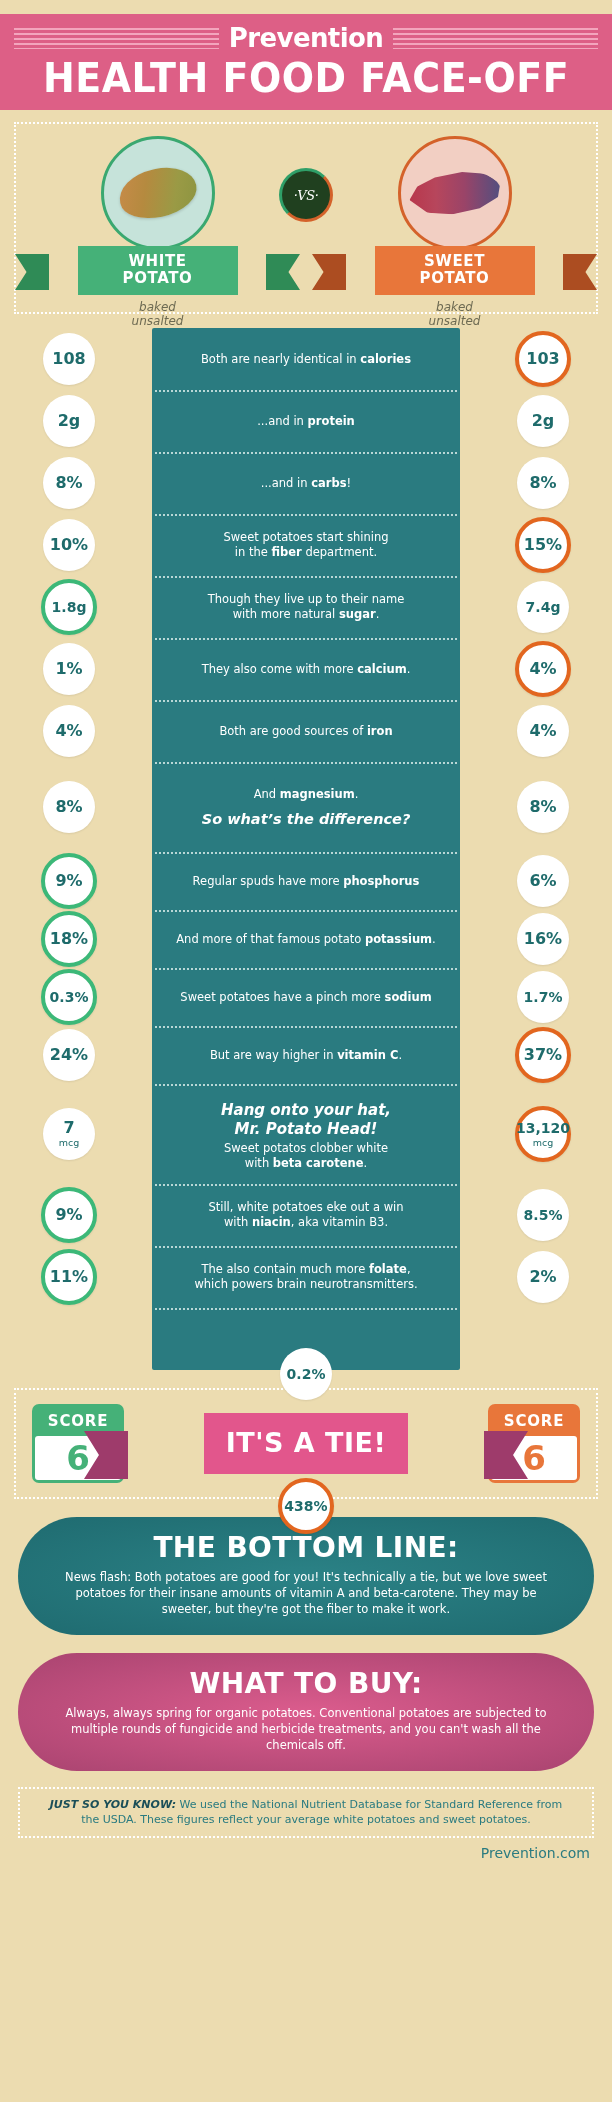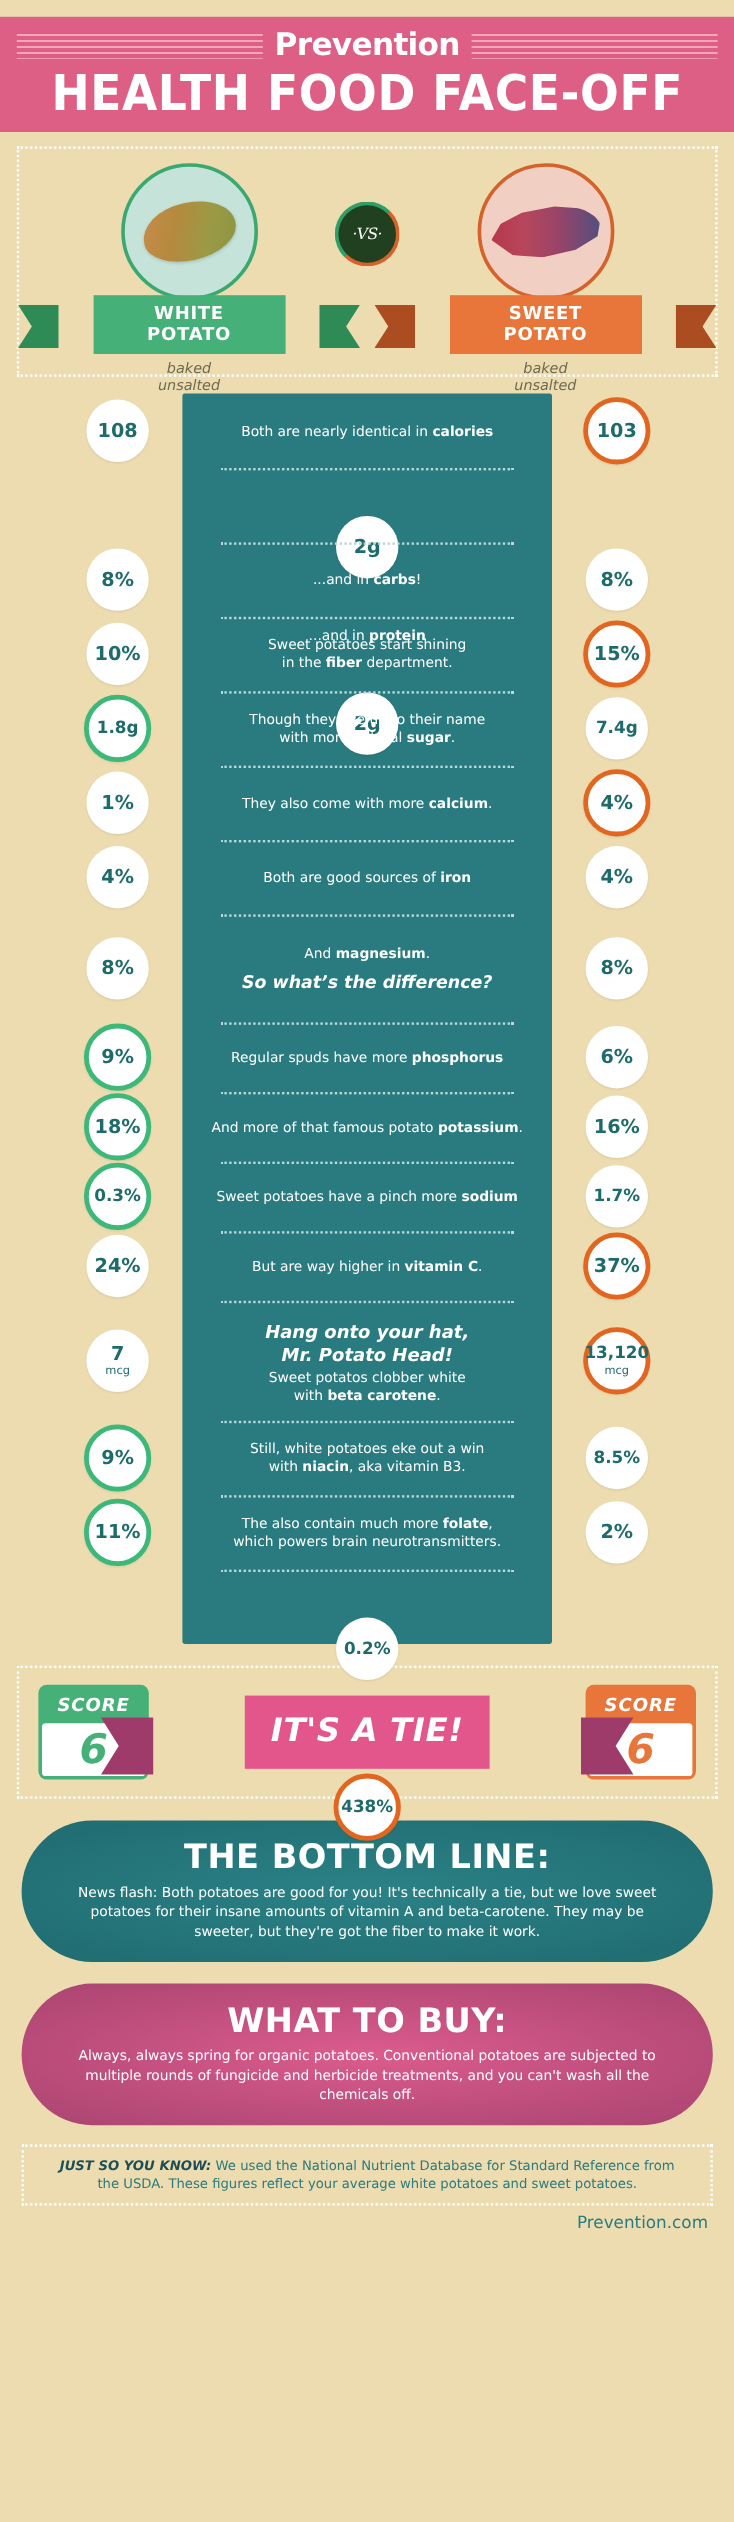--- a/index.html
+++ b/index.html
@@ -172,21 +172,21 @@
     font-style: italic;
     font-size: 12px;
     line-height: 14px;
     color: #6d6a52;
   }
 
   
   .compare {
     position: relative;
     margin: 14px 0 0 0;
-    padding: 0 32px;
+    padding: 0 3px;
   }
   .centercol {
     position: absolute;
     left: 152px;
     right: 152px;
     top: 0;
     bottom: 0;
     background: #2a7b80;
     z-index: 0;
     border-radius: 2px;
@@ -259,21 +259,20 @@
   .bubble.win-orange { border: 4px solid #e2661f; width: 56px; height: 56px; }
 
   
   .scorebox {
     margin: 18px 14px 0 14px;
     border: 2px dotted #ffffff;
     padding: 14px 16px;
     display: flex;
     align-items: center;
     justify-content: space-between;
-    font-style: italic;
   }
   .scorecard {
     width: 92px;
     border-radius: 7px;
     overflow: hidden;
     text-align: center;
     padding: 3px;
   }
   .scorecard.green  { background: #45b178; }
   .scorecard.orange { background: #e8763a; }
@@ -442,21 +441,21 @@
             </div>
           </div>
           <div class="cell-m">Both are nearly identical in <b>calories</b></div>
           <div class="cell-r">
             <div class="bubble win-orange">
               <div>103</div>
             </div>
           </div>
         </div>
         <div class="divider"></div>
-        <div class="row" style="height: 62px; flex-direction: column;">
+        <div class="row" style="height: 62px;">
           <div class="cell-l">
             <div class="bubble">
               <div>2g</div>
             </div>
           </div>
           <div class="cell-m">...and in <b>protein</b></div>
           <div class="cell-r">
             <div class="bubble">
               <div>2g</div>
             </div>

